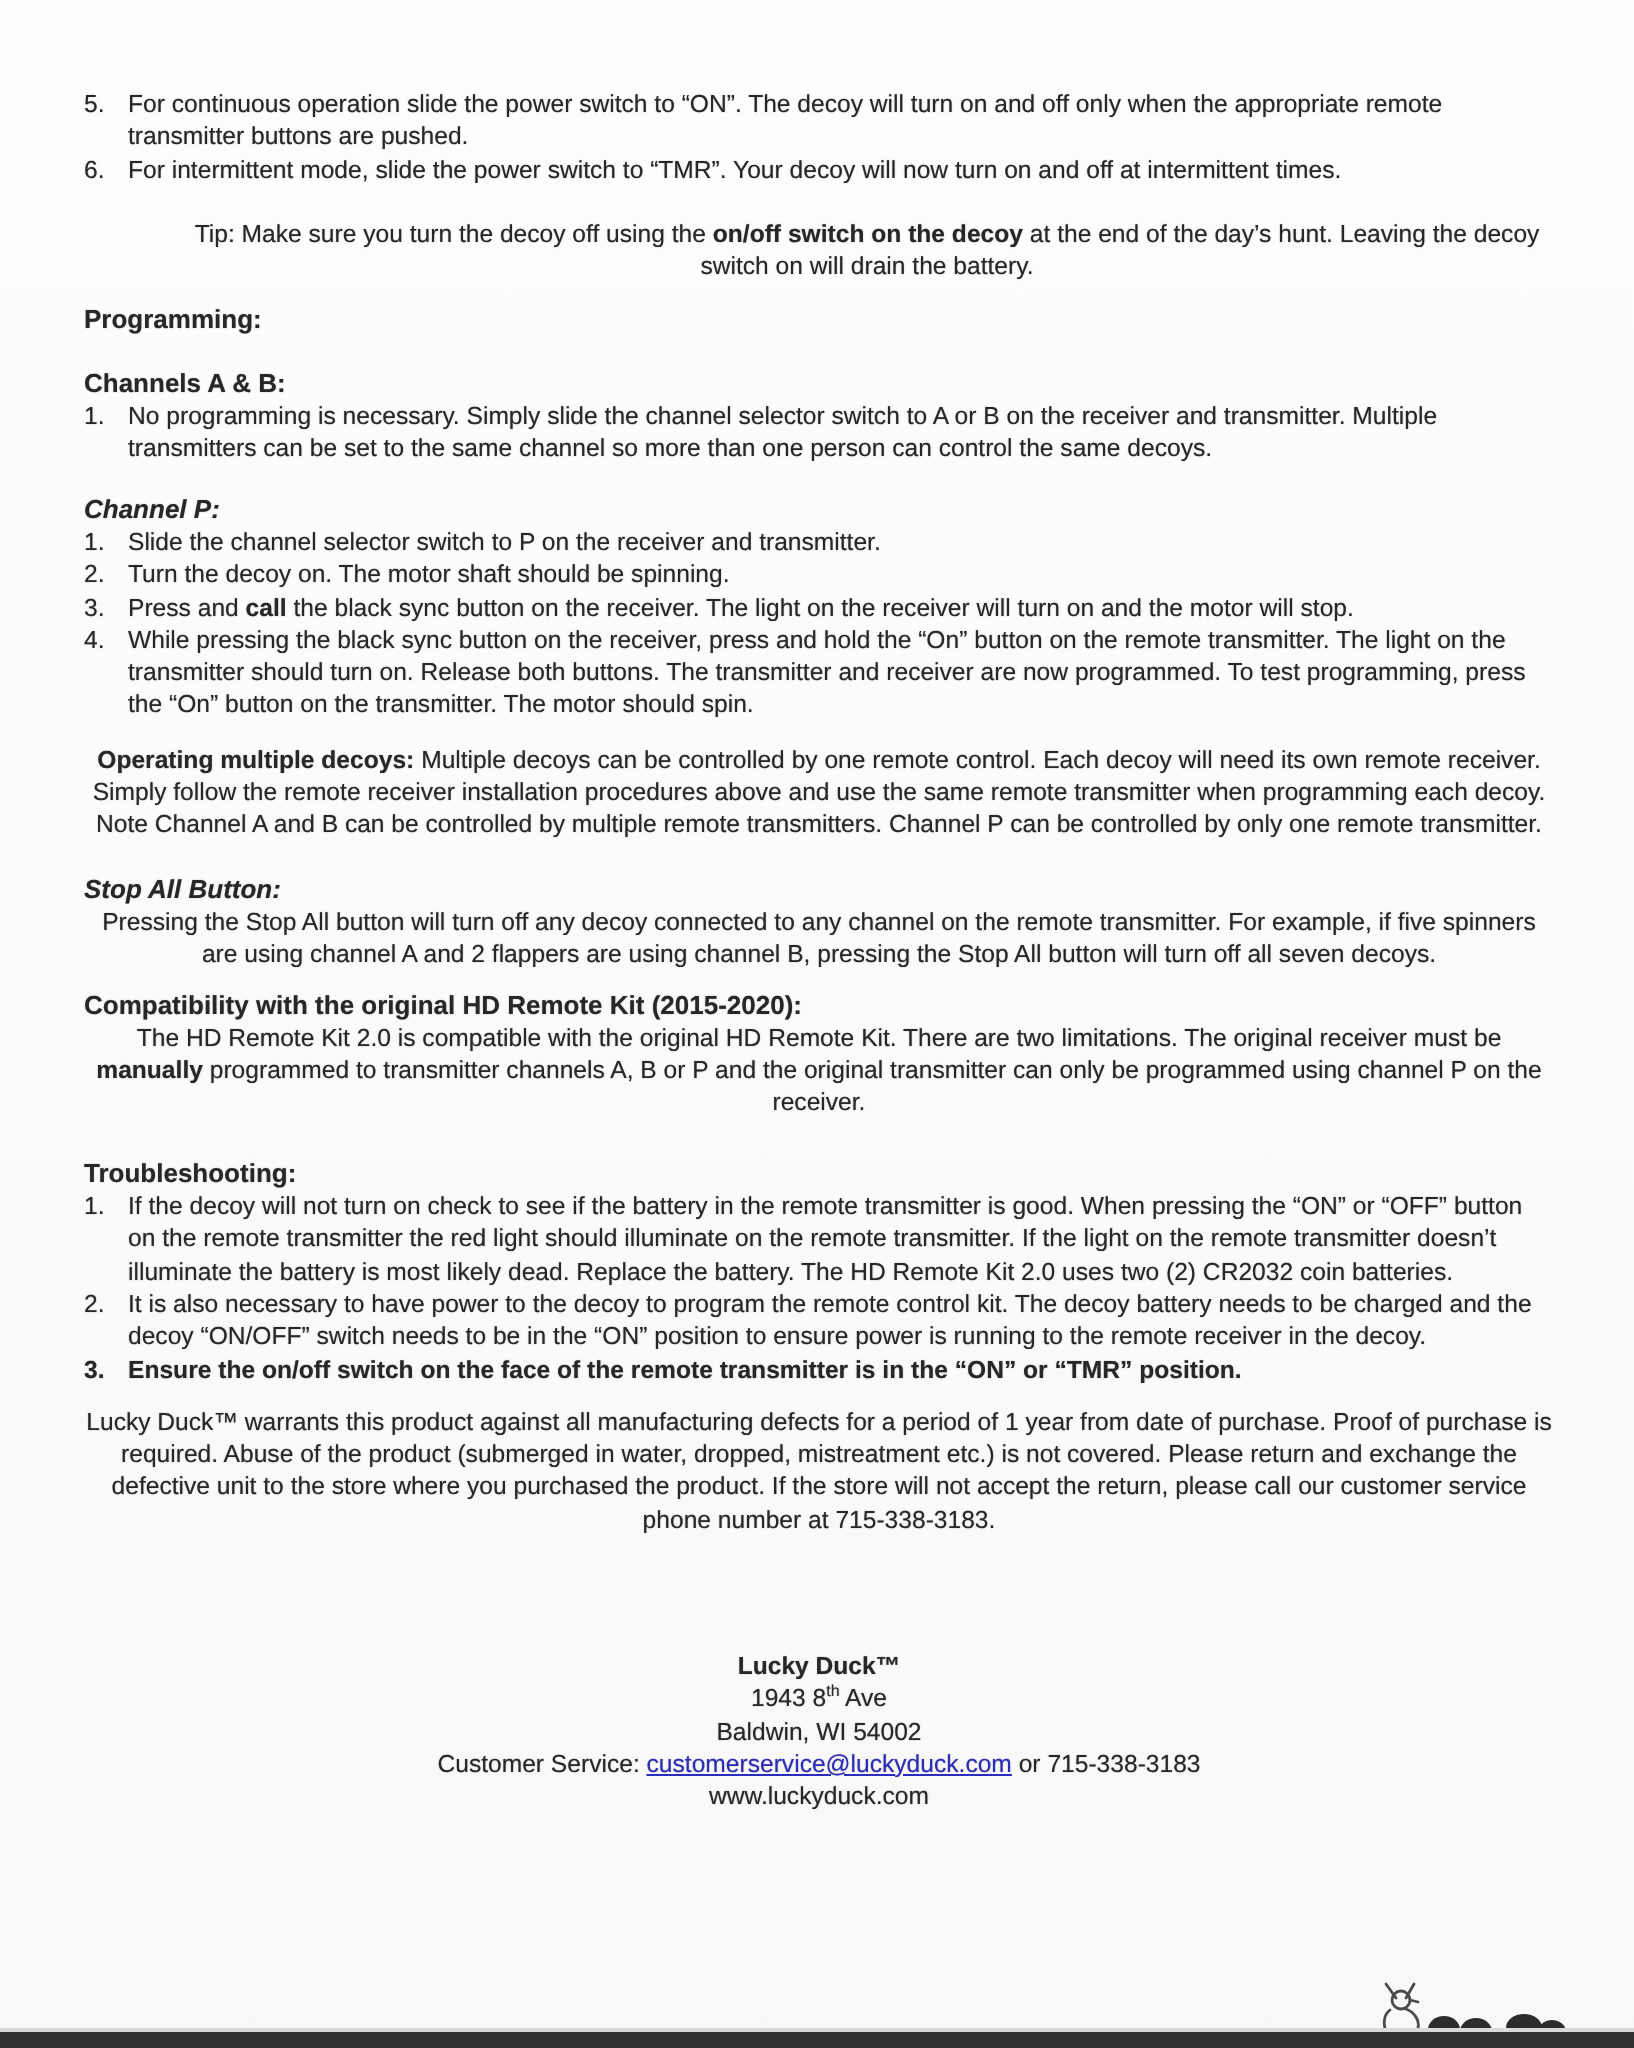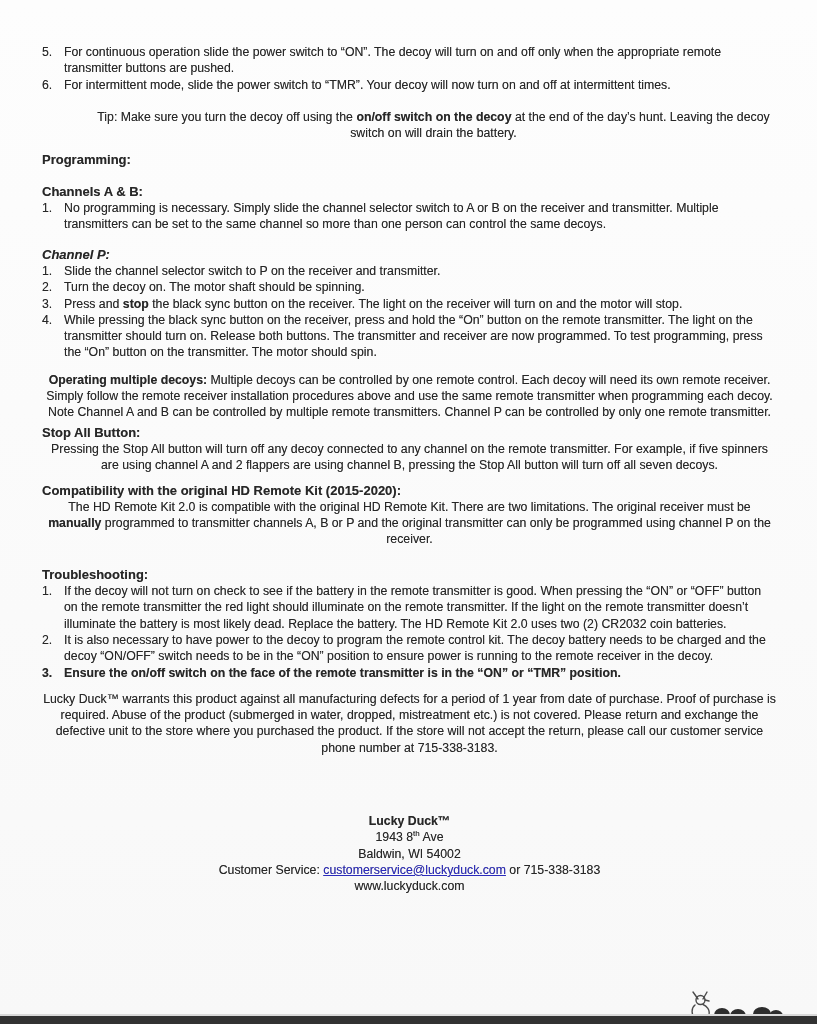--- a/index.html
+++ b/index.html
@@ -20,21 +20,21 @@
   p{margin:0;text-align:center;}
   .li{display:flex;margin:0;}
   .li .num{width:22px;flex:0 0 22px;}
   .li .txt{flex:1;}
   .indent{margin-left:48px;}
   .mt16{margin-top:16px;}
   .mt11{margin-top:11px;}
   .mt15{margin-top:15px;}
   .mt14{margin-top:14px;font-style:italic;}
   .mt9{margin-top:9px;}
-  .mt4{margin-top:4px;}
+  .mt4{margin-top:16px;font-style:italic;}
   .mt19{margin-top:19px;}
   .mt10{margin-top:10px;}
   .mt57{margin-top:57px;}
   a.lnk{color:#2b2bbd;text-decoration:underline;cursor:pointer;}
   .footer{text-align:center;}
   .footer .line{margin:0;}
   sup{font-size:8px;vertical-align:super;line-height:0;}
   .bottom-bar{
     position:absolute;left:0;bottom:0;width:817px;height:8px;
     background:#323232;border-top:2px solid #d9d9d9;
@@ -71,21 +71,21 @@
     <div class="li">
       <span class="num">1.</span>
       <span class="txt">Slide the channel selector switch to P on the receiver and transmitter.</span>
     </div>
     <div class="li">
       <span class="num">2.</span>
       <span class="txt">Turn the decoy on. The motor shaft should be spinning.</span>
     </div>
     <div class="li">
       <span class="num">3.</span>
-      <span class="txt"><span>Press and </span><span class="b">stop</span><span> the black sync button on the receiver.  The light on the receiver will turn on and the motor will stop.</span></span>
+      <span class="txt"><span>Press and </span><span class="b">call</span><span> the black sync button on the receiver.  The light on the receiver will turn on and the motor will stop.</span></span>
     </div>
     <div class="li">
       <span class="num">4.</span>
       <span class="txt">While pressing the black sync button on the receiver, press and hold the “On” button on the remote transmitter. The light on the transmitter should turn on. Release both buttons. The transmitter and receiver are now programmed. To test programming, press the “On” button on the transmitter. The motor should spin.</span>
     </div>
 
     <p class="mt11"><span class="b">Operating multiple decoys:</span><span>  Multiple decoys can be controlled by one remote control. Each decoy will need its own remote receiver.  Simply follow the remote receiver installation procedures above and use the same remote transmitter when programming each decoy. Note Channel A and B can be controlled by multiple remote transmitters. Channel P can be controlled by only one remote transmitter.</span></p>
 
     <h3 class="mt4">Stop All Button:</h3>
     <p>Pressing the Stop All button will turn off any decoy connected to any channel on the remote transmitter. For example, if five spinners are using channel A and 2 flappers are using channel B, pressing the Stop All button will turn off all seven decoys.</p>

